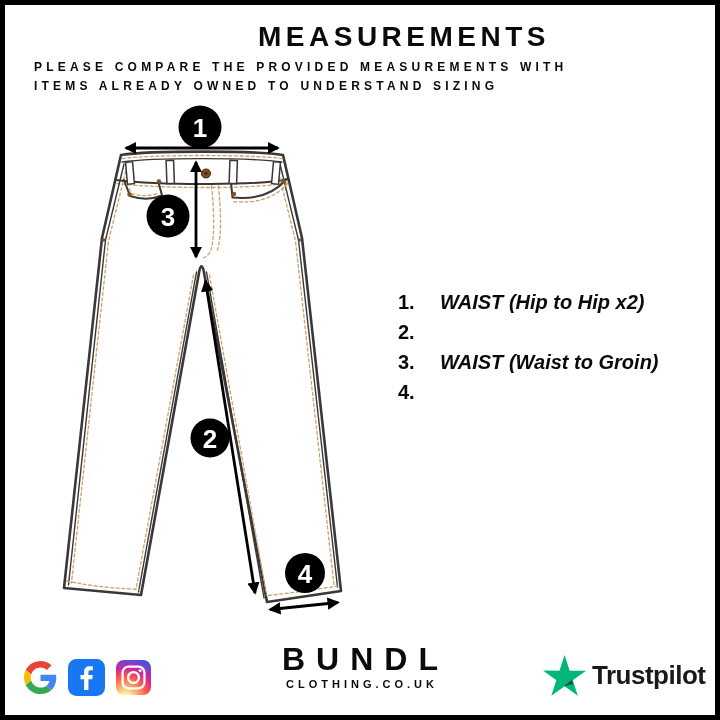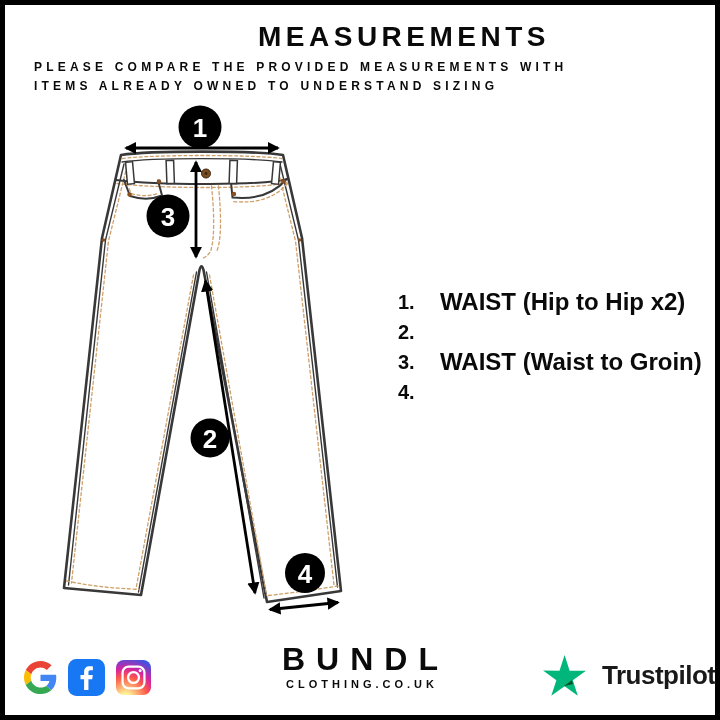--- a/index.html
+++ b/index.html
@@ -14,30 +14,30 @@
   }
   .subtitle {
     position:absolute; top:58px; left:0; width:720px; 
     font-size:12px; font-weight:700; letter-spacing:4.2px; line-height:19px; color:#0a0a0a;margin-left:34px;
   }
   .diagram-svg { position:absolute; left:0; top:0; width:720px; height:720px; }
 
   .legend { position:absolute; left:398px; top:287px; }
   .legend-row { display:flex; align-items:center; height:30px; }
   .legend-num { width:42px; font-size:20px; font-weight:700; }
-  .legend-label { font-size:24px; font-weight:700; white-space:nowrap; }
+  .legend-label { font-size:20px; font-weight:700; white-space:nowrap;font-style:italic; }
 
   .social { position:absolute; left:24px; top:659px; display:flex; align-items:center; gap:11px; }
   .social svg { display:block; }
 
   .brand { position:absolute; left:0; top:641px; width:720px; text-align:center; }
   .brand-name { font-size:32px; font-weight:700; letter-spacing:11px; margin-right:-11px; color:#0a0a0a; }
   .brand-tagline { font-size:11px; font-weight:700; letter-spacing:4px; margin-right:-4px; margin-top:0px; color:#0a0a0a; }
 
-  .trustpilot { position:absolute; left:543px; top:655px; display:flex; align-items:center; gap:16px; }
+  .trustpilot { position:absolute; left:543px; top:655px; display:flex; align-items:center; gap:6px; }
   .tp-label { font-size:26px; font-weight:700; letter-spacing:-0.5px; }
 
   
   .j-body { fill:#ffffff; stroke:#383838; stroke-width:2.6; stroke-linejoin:round; }
   .j-line { fill:none; stroke:#383838; stroke-width:1.4; stroke-linecap:round; }
   .j-line2 { fill:none; stroke:#383838; stroke-width:2; stroke-linecap:round; }
   .j-stitch { fill:none; stroke:#cfa06a; stroke-width:1.3; stroke-dasharray:3 2.6; stroke-linecap:round; }
   .j-loop { fill:#ffffff; stroke:#383838; stroke-width:1.5; }
   .arrow { stroke:#000; stroke-width:2.8; }
   .marker-num { font-family:"Liberation Sans", sans-serif; font-size:26px; font-weight:700; text-anchor:middle; }

